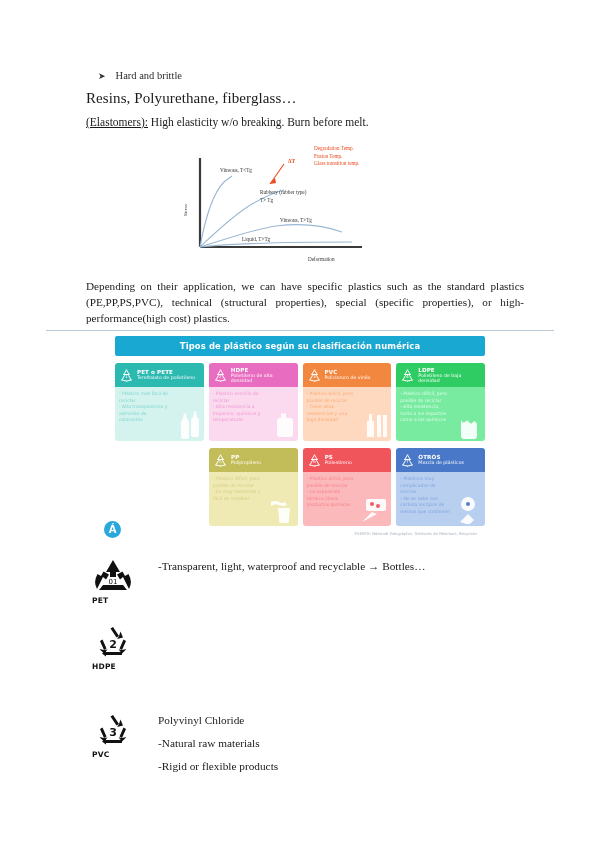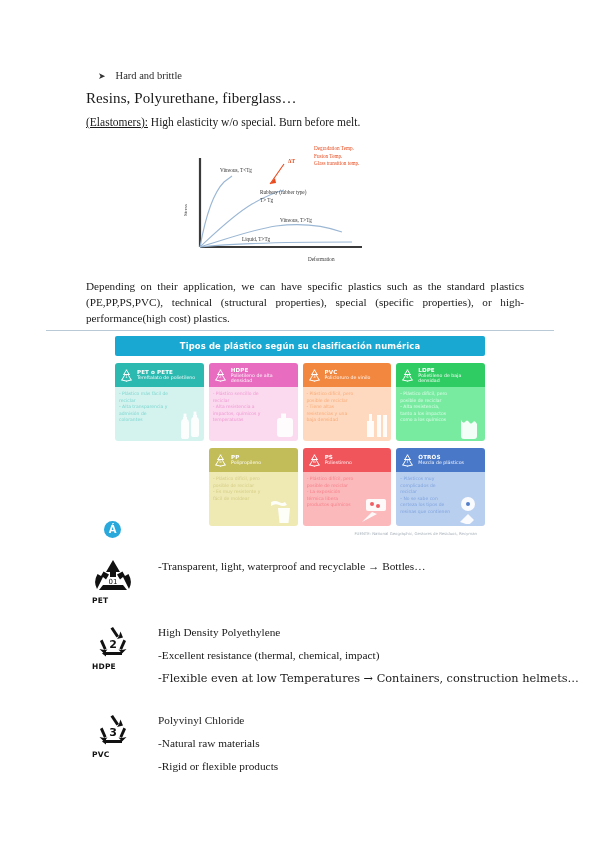--- a/index.html
+++ b/index.html
@@ -194,21 +194,21 @@
 
   <div class="bullet-row">
     <span class="bullet-arrow">➤</span>
     <span>Hard and brittle</span>
   </div>
 
   <div class="line-resins">Resins, Polyurethane, fiberglass…</div>
 
   <div class="line-elast">
     <span class="u">(Elastomers):</span>
-    <span>High elasticity w/o special. Burn before melt.</span>
+    <span>High elasticity w/o breaking. Burn before melt.</span>
   </div>
 
   <div class="chart-wrap">
     <svg class="chart-svg" width="200" height="125" viewBox="0 0 200 125">
 
       <line x1="24" y1="16" x2="24" y2="105" stroke="#3a3a3a" stroke-width="2.2"></line>
       <line x1="24" y1="105" x2="186" y2="105" stroke="#3a3a3a" stroke-width="2.2"></line>
 
       <path d="M24,105 C30,72 38,50 48,40 L56,34" fill="none" stroke="#9bb7d4" stroke-width="1.1"></path>
       <path d="M24,105 C38,92 56,74 76,62 C90,54 100,50 108,48" fill="none" stroke="#9bb7d4" stroke-width="1.1"></path>
@@ -435,25 +435,20 @@
         <path d="M34 17 L30 26 L27.5 24.5 L31.5 15.5 Z" fill="#111"></path>
         <path d="M30 26 L34.5 25 L30 29.5 L26.5 25.5 Z" fill="#111"></path>
         <path d="M8 17 L12 26 L14.5 24.5 L10.5 15.5 Z" fill="#111"></path>
         <path d="M12 26 L7.5 25 L12 29.5 L15.5 25.5 Z" fill="#111"></path>
         <path d="M12 28 H30 V31 H12 Z" fill="#111"></path>
         <path d="M14 26.5 L10 29.5 L14 32.5 Z" fill="#111"></path>
         <text x="21" y="24" font-size="11" font-weight="bold" fill="#111" text-anchor="middle" font-family="DejaVu Sans, sans-serif">2</text>
       </svg>
       <div class="sym-label">HDPE</div>
     </div>
-    <div class="lines">
-      <div class="ln">High Density Polyethylene</div>
-      <div class="ln">-Excellent resistance (thermal, chemical, impact)</div>
-      <div class="ln emph">-Flexible even at low Temperatures → Containers, construction helmets…</div>
-    </div>
   </div>
 
   <div class="entry" id="e-pvc">
     <div class="sym">
       <svg width="42" height="36" viewBox="0 0 42 36">
         <path d="M21 3 L27 12 L24.5 13.5 L18.5 4.5 Z" fill="#111"></path>
         <path d="M27 12 L28.5 7.5 L31 13.5 L25 15 Z" fill="#111"></path>
         <path d="M34 17 L30 26 L27.5 24.5 L31.5 15.5 Z" fill="#111"></path>
         <path d="M30 26 L34.5 25 L30 29.5 L26.5 25.5 Z" fill="#111"></path>
         <path d="M8 17 L12 26 L14.5 24.5 L10.5 15.5 Z" fill="#111"></path>

